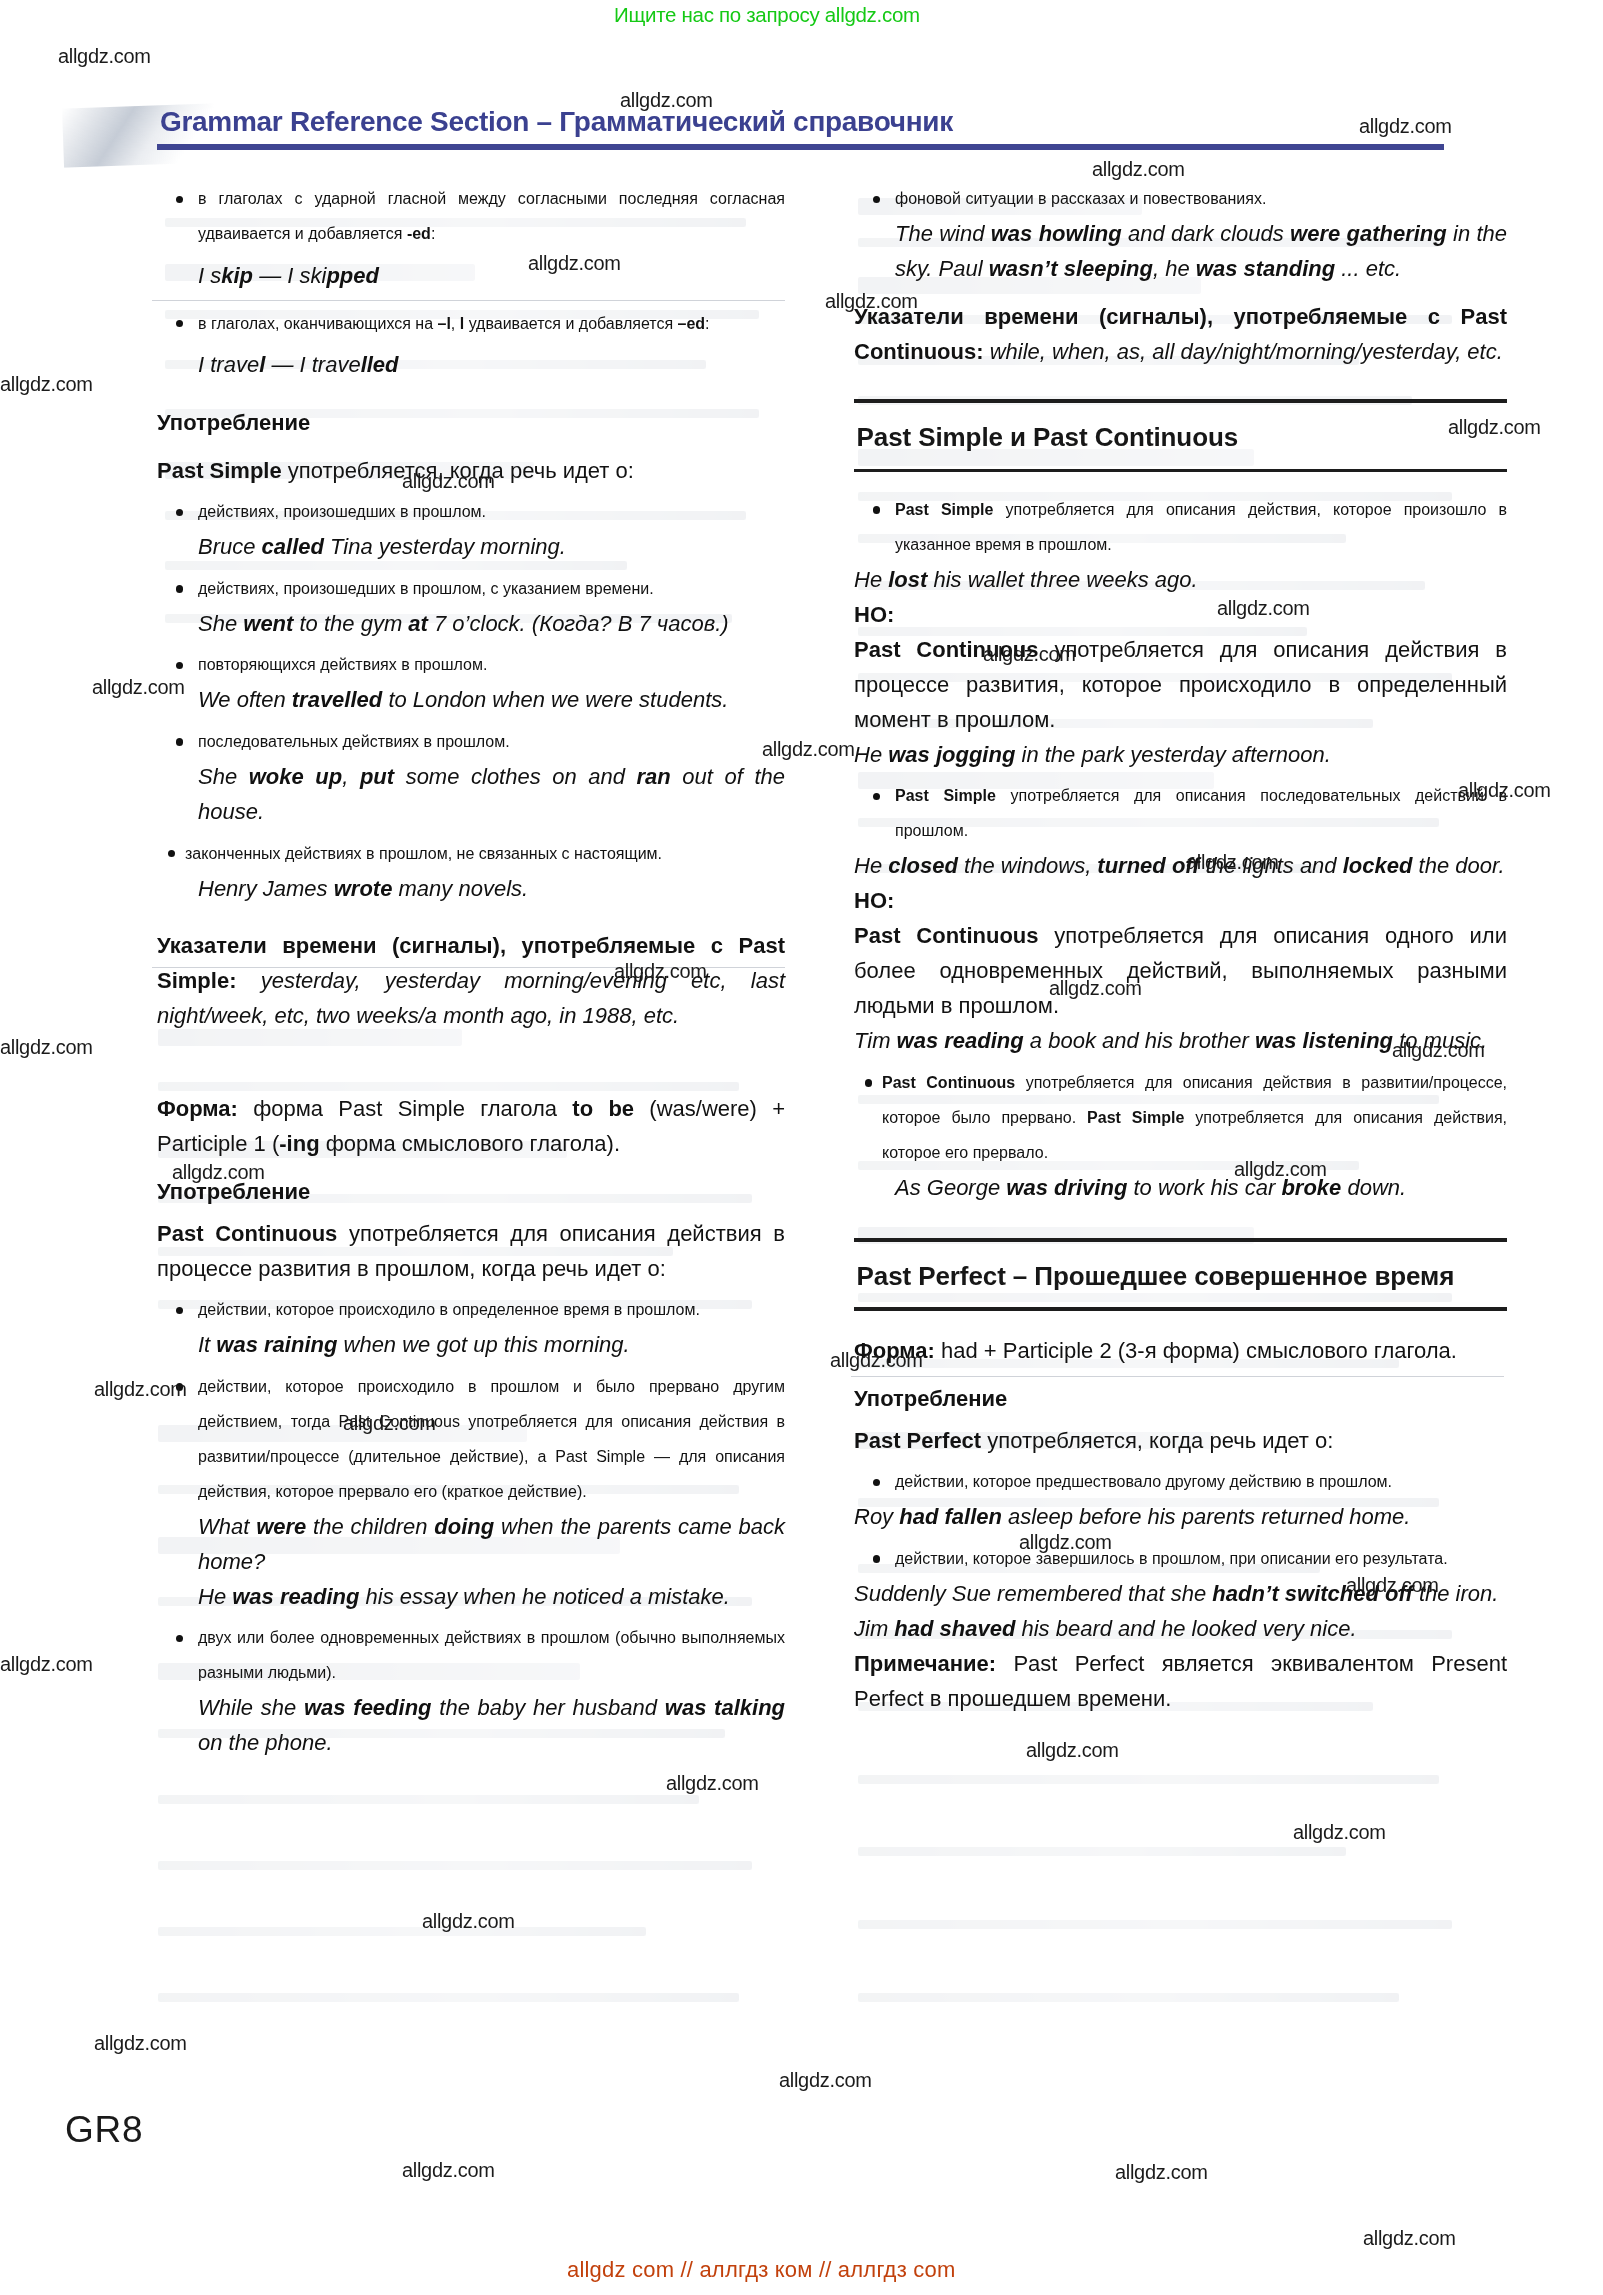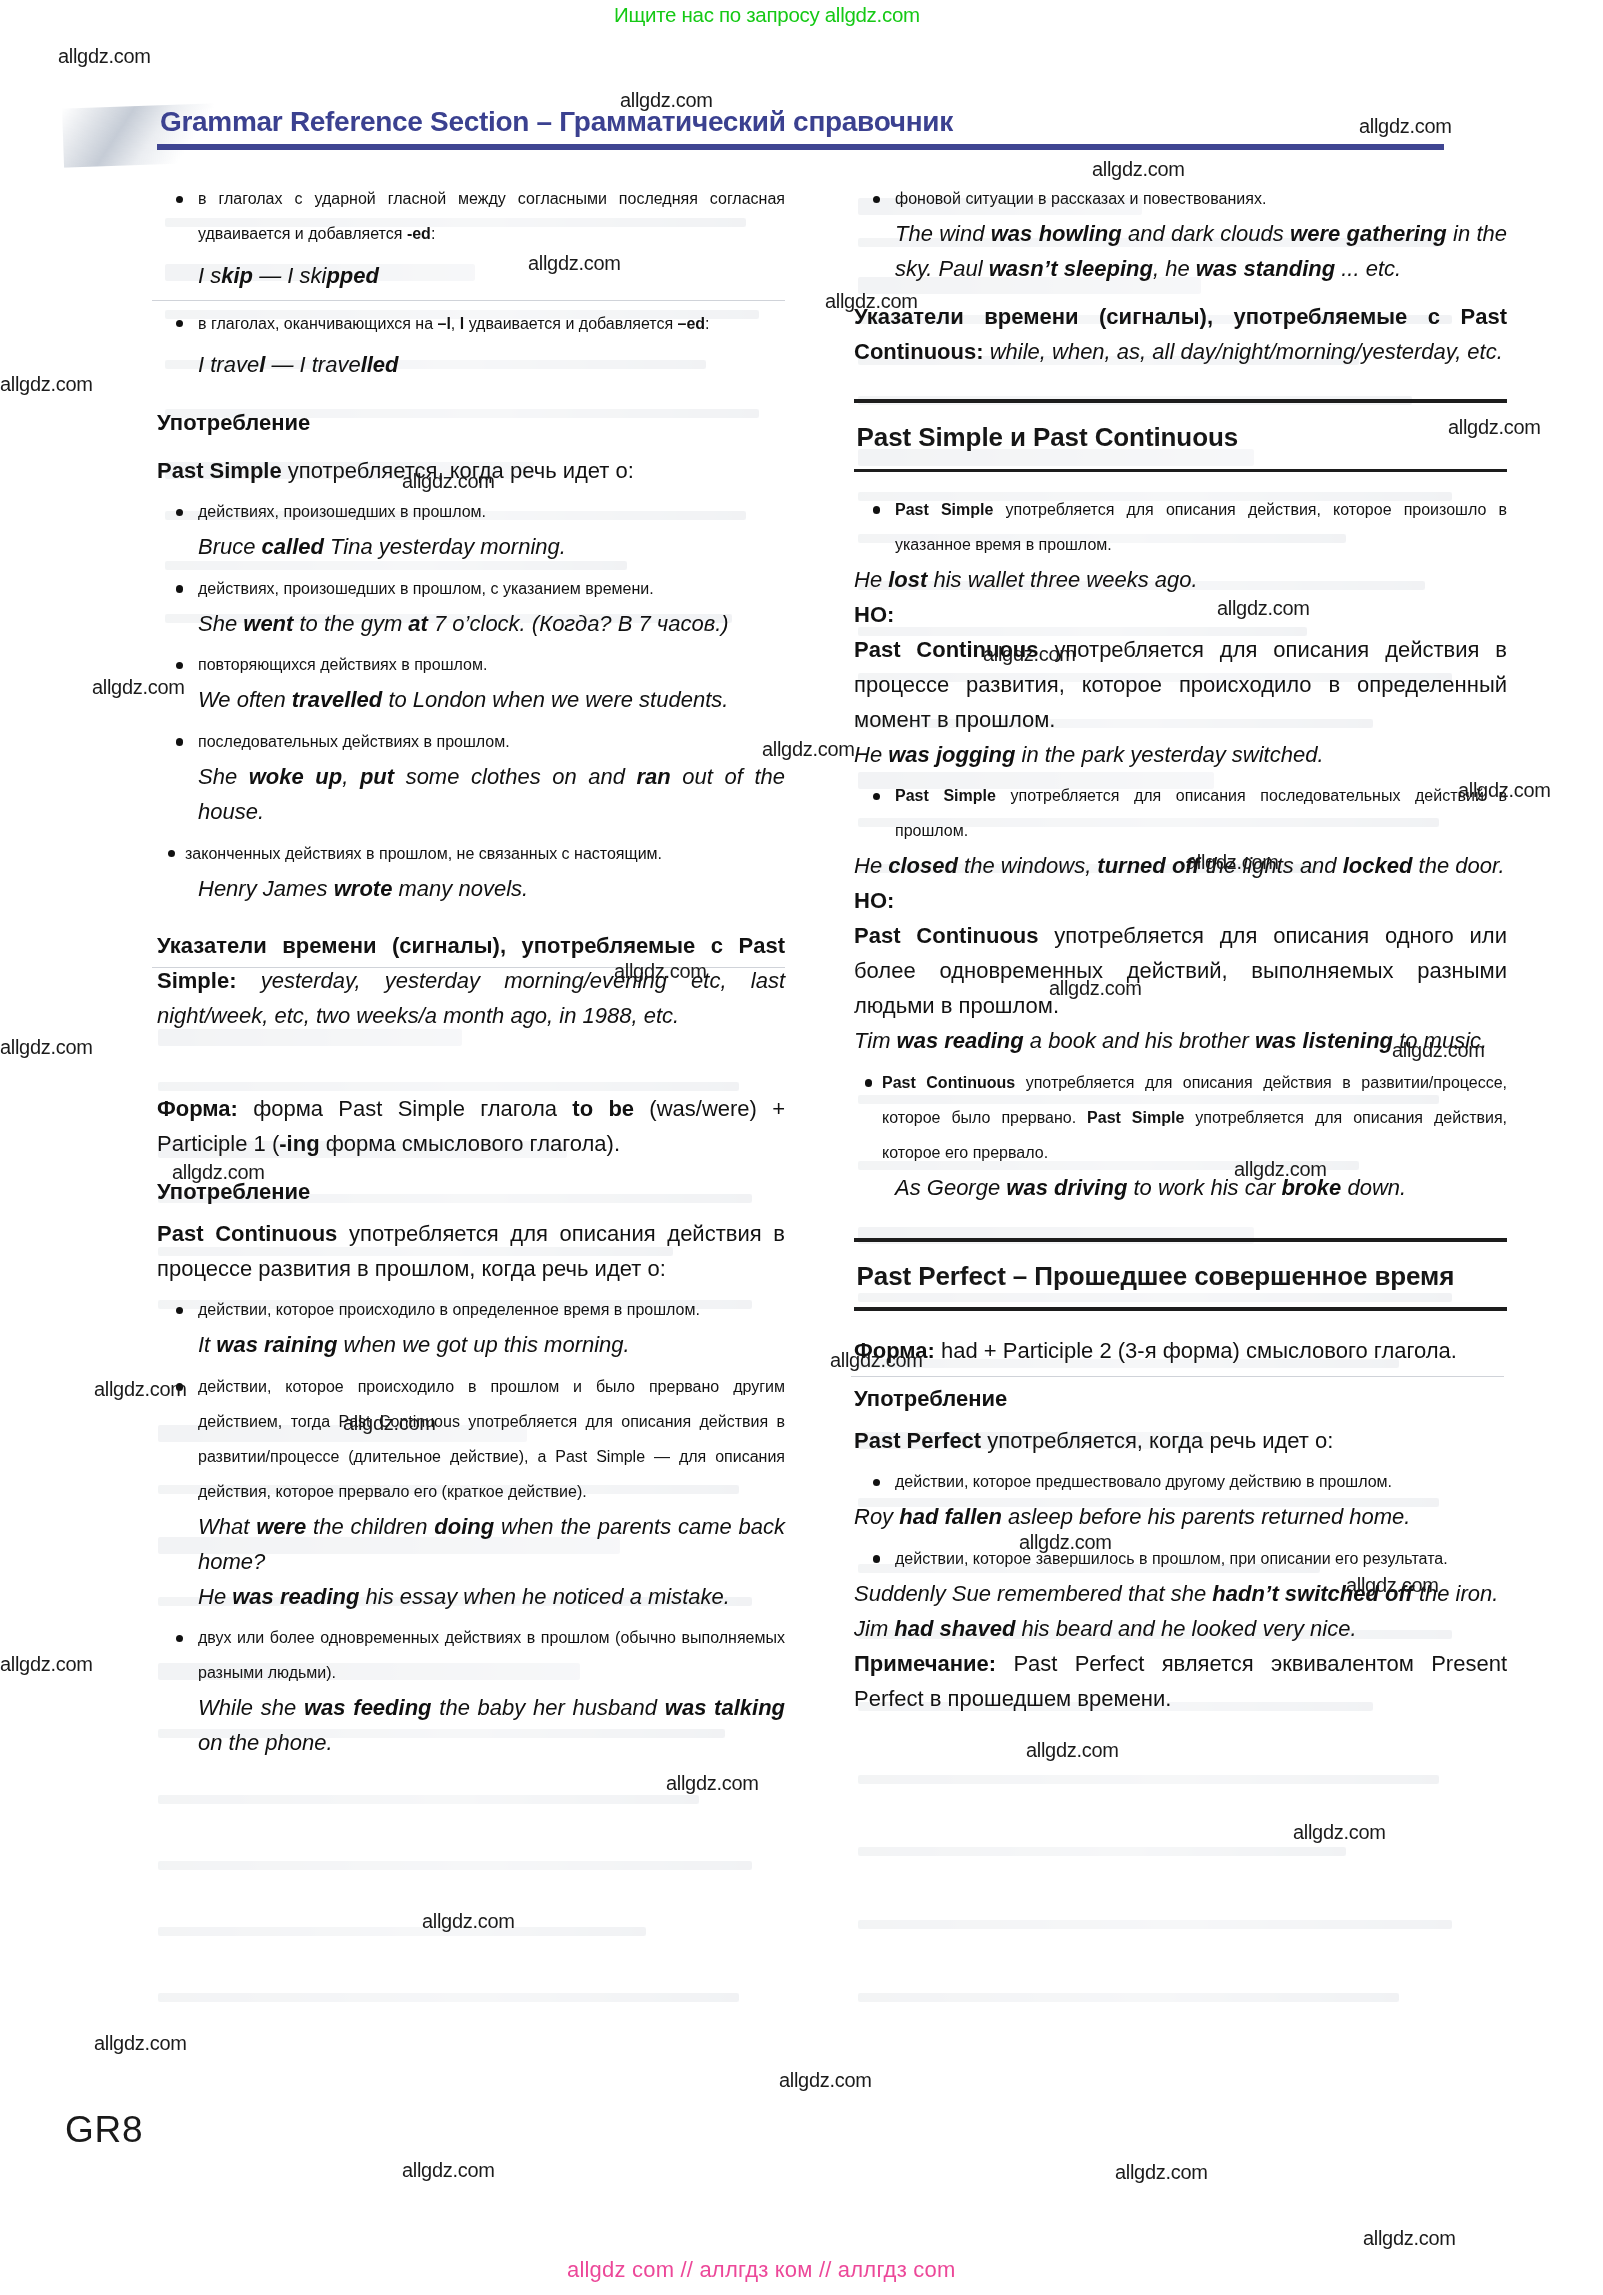--- a/index.html
+++ b/index.html
@@ -20,21 +20,21 @@
     letter-spacing:-0.3px;
     z-index:40;
     pointer-events:none;
   }
   .wm-top{
     color:#15c915;
     font-size:20.5px;
     font-weight:400;
   }
   .wm-bottom{
-    color:#ec4899;
+    color:#c2410c;
     font-size:22px;
     letter-spacing:0.2px;
   }
 
   
   .ghost{
     position:absolute;inset:0;z-index:0;pointer-events:none;
     opacity:.10;
   }
   .ghost .gl{
@@ -368,21 +368,21 @@
     <li><b class="bd">Past Simple</b><span> употребляется для описания действия, которое произошло в указанное время в прошлом.</span></li>
   </ul>
   <div class="ex">
     <span>He </span><b>lost</b><span> his wallet three weeks ago.</span>
   </div>
   <div class="p lead">НО:</div>
   <div class="p">
     <b class="bd">Past Continuous</b><span> употребляется для описания действия в процессе развития, которое происходило в определенный момент в прошлом.</span>
   </div>
   <div class="ex">
-    <span>He </span><b>was jogging</b><span> in the park yesterday switched.</span>
+    <span>He </span><b>was jogging</b><span> in the park yesterday afternoon.</span>
   </div>
   <div class="sp-s"></div>
 
   <ul class="bullets">
     <li><b class="bd">Past Simple</b><span> употребляется для описания последовательных действий в прошлом.</span></li>
   </ul>
   <div class="ex">
     <span>He </span><b>closed</b><span> the windows, </span><b>turned off</b><span> the lights and </span><b>locked</b><span> the door.</span>
   </div>
   <div class="p lead">НО:</div>

